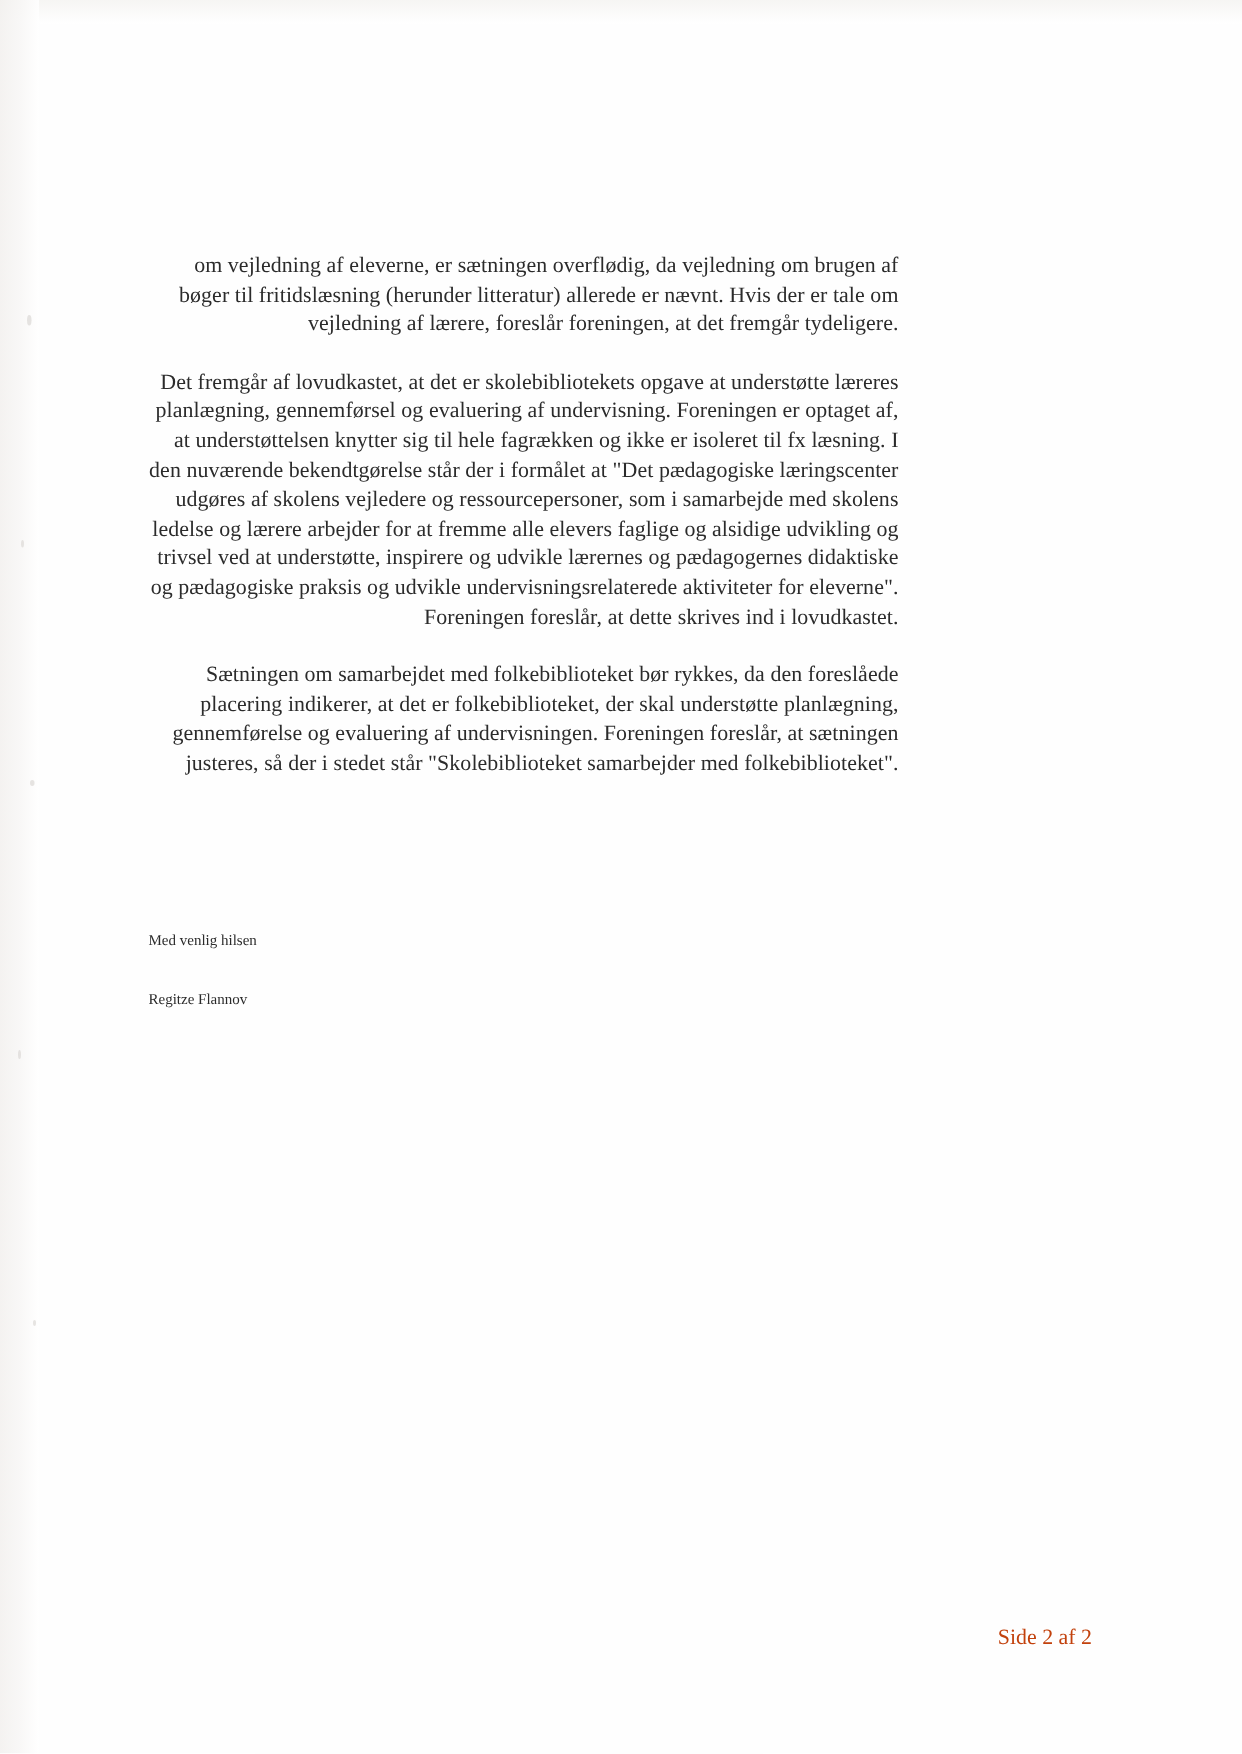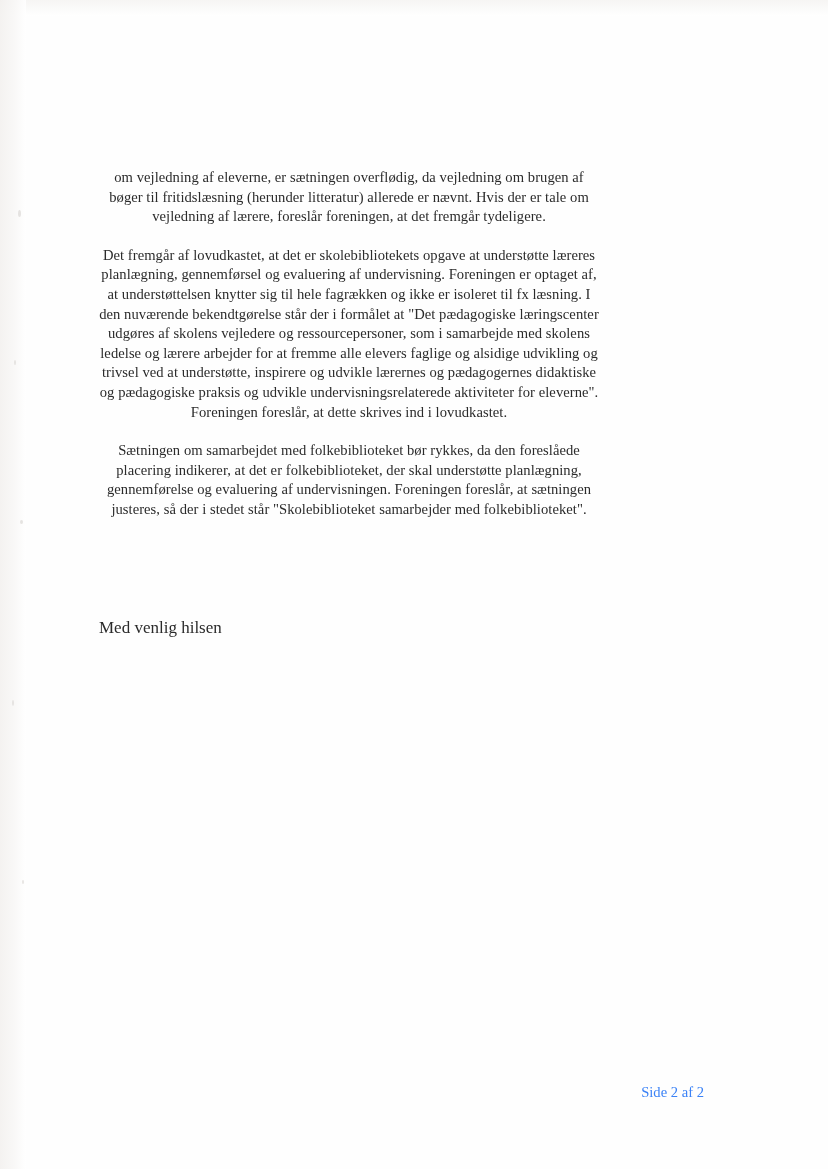--- a/index.html
+++ b/index.html
@@ -49,48 +49,48 @@
     position: absolute;
     left: 99px;
     top: 168px;
     width: 500px;
   }
 
   .para {
     font-size: 14.6px;
     line-height: 19.6px;
     margin: 0 0 19px 0;
-    text-align: center;
+    text-align: right;
     letter-spacing: .05px;
     color: #2b2b2b;
   }
 
   .sign-block {
     position: absolute;
     left: 99px;
     top: 618px;
     width: 460px;
   }
   .sign-line {
-    font-size: 17px;
+    font-size: 10px;
     line-height: 19.6px;
     margin: 0;
     color: #2b2b2b;
   }
   .sign-gap {
     height: 19px;
   }
 
   .footer {
     position: absolute;
-    right: 124px;
+    right: 100px;
     top: 1083px;
     font-size: 14.6px;
     line-height: 19px;
-    color: #3b82f6;
+    color: #c2410c;
   }
 </style>
 </head>
 <body>
 
 <div class="page">
   <div class="scan-top"></div>
   <div class="scan-edge"></div>
 
   <div class="speck" style="left:18px;top:210px;width:3px;height:7px;"></div>
@@ -101,16 +101,17 @@
 
   <div class="content">
     <p class="para">om vejledning af eleverne, er sætningen overflødig, da vejledning om brugen af bøger til fritidslæsning (herunder litteratur) allerede er nævnt. Hvis der er tale om vejledning af lærere, foreslår foreningen, at det fremgår tydeligere.</p>
     <p class="para">Det fremgår af lovudkastet, at det er skolebibliotekets opgave at understøtte læreres planlægning, gennemførsel og evaluering af undervisning. Foreningen er optaget af, at understøttelsen knytter sig til hele fagrækken og ikke er isoleret til fx læsning. I den nuværende bekendtgørelse står der i formålet at "Det pædagogiske læringscenter udgøres af skolens vejledere og ressourcepersoner, som i samarbejde med skolens ledelse og lærere arbejder for at fremme alle elevers faglige og alsidige udvikling og trivsel ved at understøtte, inspirere og udvikle lærernes og pædagogernes didaktiske og pædagogiske praksis og udvikle undervisningsrelaterede aktiviteter for eleverne". Foreningen foreslår, at dette skrives ind i lovudkastet.</p>
     <p class="para">Sætningen om samarbejdet med folkebiblioteket bør rykkes, da den foreslåede placering indikerer, at det er folkebiblioteket, der skal understøtte planlægning, gennemførelse og evaluering af undervisningen. Foreningen foreslår, at sætningen justeres, så der i stedet står "Skolebiblioteket samarbejder med folkebiblioteket".</p>
   </div>
 
   <div class="sign-block">
     <p class="sign-line">Med venlig hilsen</p>
     <div class="sign-gap"></div>
+    <p class="sign-line">Regitze Flannov</p>
   </div>
 
   <div class="footer">Side 2 af 2</div>
 </div>
 
 </body></html>

